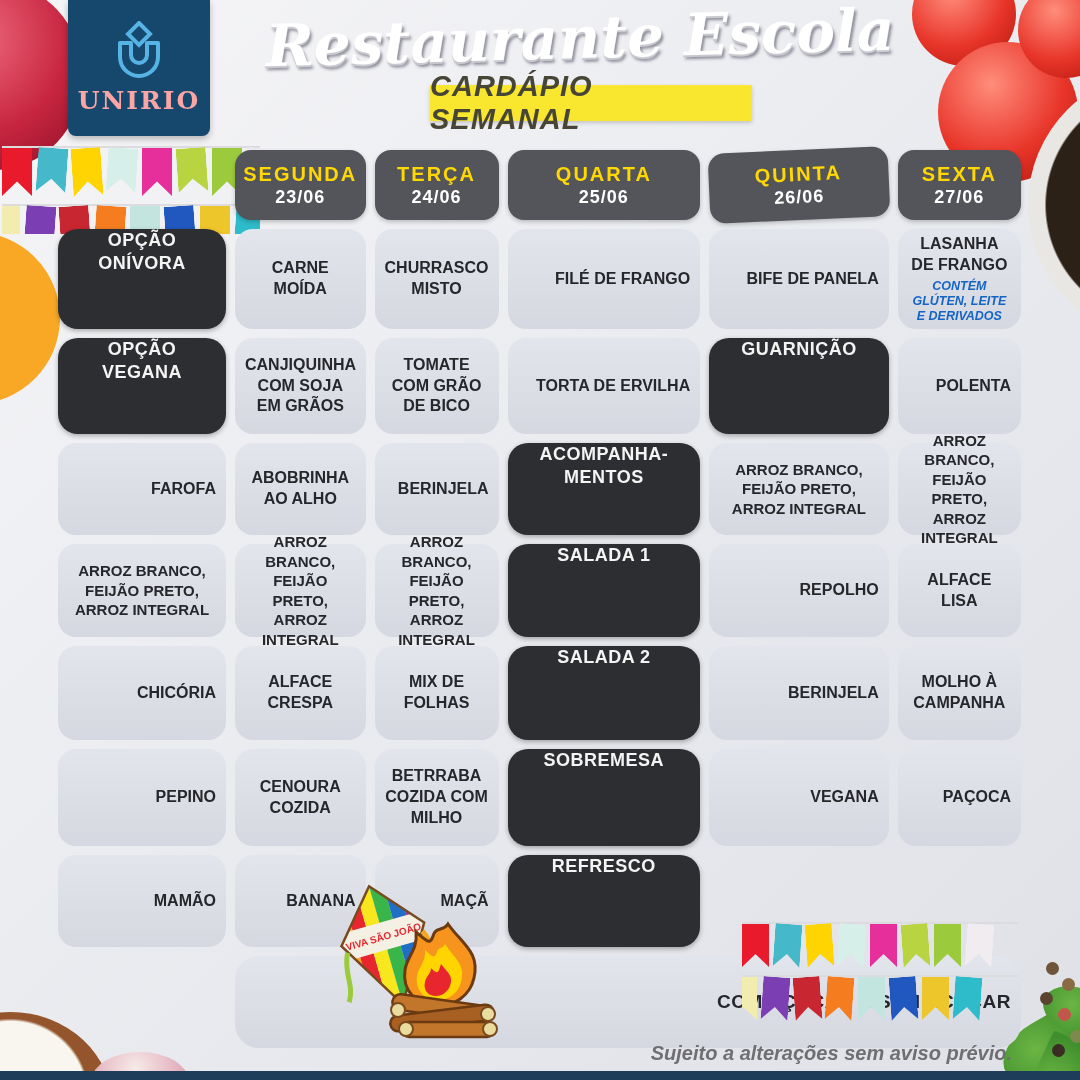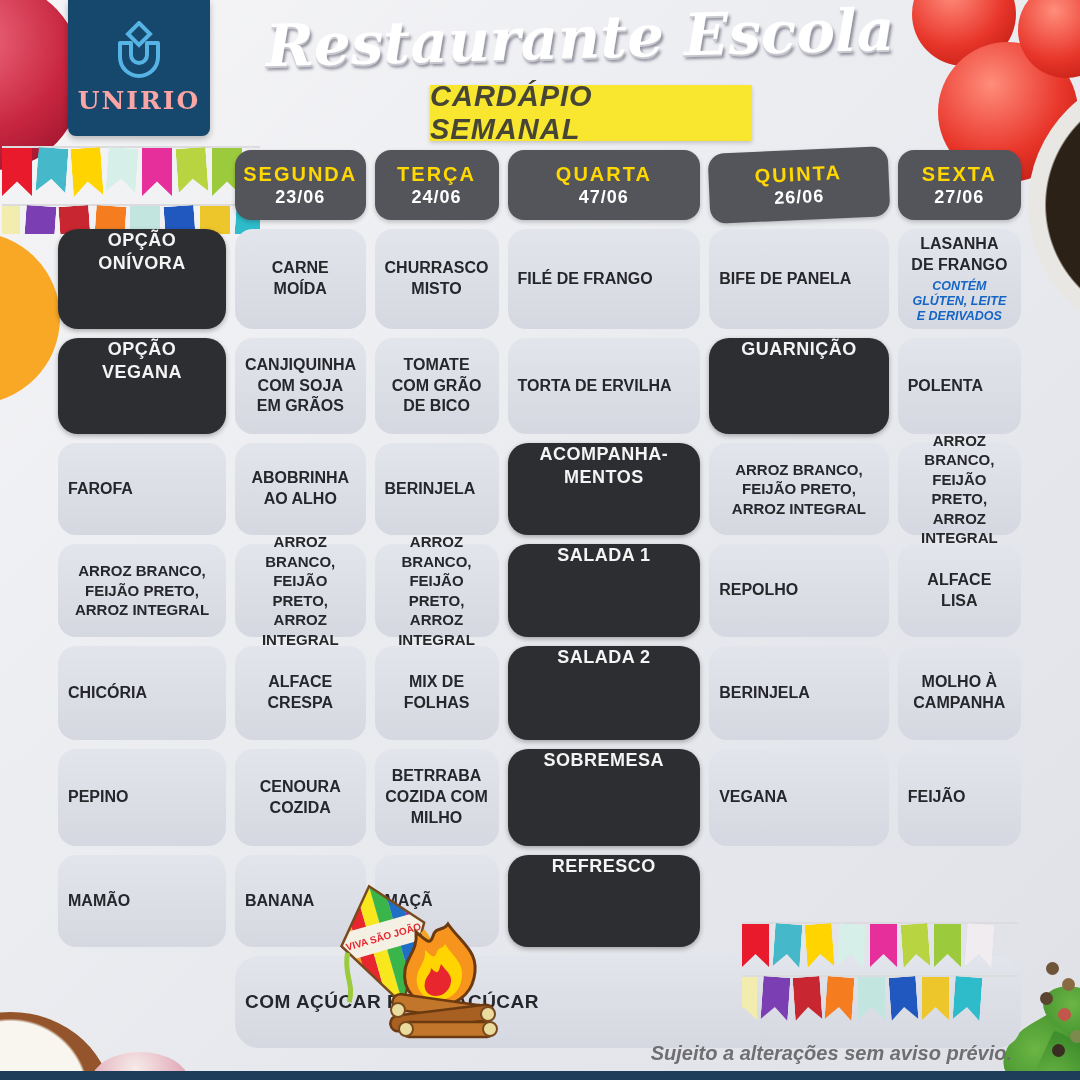--- a/index.html
+++ b/index.html
@@ -48,21 +48,21 @@
   
   .logo-box{position:absolute;left:68px;top:0;width:142px;height:136px;z-index:5;
     background:#16476d;border-radius:0 0 8px 8px;box-shadow:0 3px 6px rgba(0,0,0,.25);
     display:flex;flex-direction:column;align-items:center;justify-content:center;gap:5px;}
   .logo-text{color:#fca5a5;font-family:"DejaVu Serif",serif;font-weight:bold;
     font-size:25px;letter-spacing:2px;}
   .title{position:absolute;left:250px;top:4px;width:660px;z-index:4;text-align:center;
     font-family:"DejaVu Serif",serif;font-style:italic;font-weight:bold;font-size:58px;
     color:#fff;transform:rotate(-1.5deg);
     text-shadow:0 2px 0 #c9c9cf,2px 4px 3px rgba(110,110,125,.75);}
-  .subtitle{position:absolute;left:430px;top:85px;width:322px;height:56px;z-index:4;
+  .subtitle{position:absolute;left:430px;top:85px;width:322px;height:36px;z-index:4;
     background:#f8e72e;color:#474636;display:flex;align-items:center;justify-content:center;
     font-size:29px;font-weight:bold;font-style:italic;letter-spacing:1px;
     box-shadow:0 2px 4px rgba(0,0,0,.18);}
 
   
   .bunting{position:absolute;z-index:2;}
   .bunting.top{left:2px;top:146px;width:258px;height:88px;overflow:hidden;}
   .bunting.bottom{left:742px;top:922px;width:276px;height:110px;overflow:hidden;z-index:6;}
   .flag-row{display:flex;gap:5px;align-items:flex-start;border-top:2px solid #dcdcde;}
   .flag-row.offset{margin-top:8px;margin-left:-12px;}
@@ -78,21 +78,21 @@
     grid-template-rows:70px 100px 96px 92px 93px 94px 97px 92px 92px;gap:9px;}
   .day-head{background:#54555b;border-radius:16px;box-shadow:0 2px 4px rgba(0,0,0,.22);
     display:flex;flex-direction:column;align-items:center;justify-content:center;gap:1px;}
   .day-head.tilt{transform:rotate(-2.5deg);}
   .day-name{color:#ffd800;font-size:20px;font-weight:bold;letter-spacing:2px;}
   .day-date{color:#fff;font-size:18px;font-weight:bold;letter-spacing:1px;}
   .row-label{background:#2d2e32;border-radius:20px;box-shadow:0 2px 5px rgba(0,0,0,.3);
     display:flex;justify-content:center;text-align:center;padding:0 32px;}
   .row-label span{color:#f4f4f4;font-size:18px;font-weight:bold;letter-spacing:.5px;line-height:1.25;}
   .cell{background:linear-gradient(180deg,#e3e5ec,#d6d8e1);border-radius:18px;
-    display:flex;flex-direction:column;align-items:flex-start;justify-content:center;
+    display:flex;flex-direction:column;align-items:flex-end;justify-content:center;
     text-align:center;padding:6px 10px;}
   .cell-text{color:#26272b;font-size:16px;font-weight:bold;line-height:1.3;}
   .cell.dense .cell-text{font-size:15px;}
   .allergen{color:#1565c5;font-size:12.5px;font-weight:bold;font-style:italic;
     line-height:1.2;margin-top:4px;}
   .cell.wide{grid-column:2/7;border-radius:24px;}
   .cell.wide .cell-text{font-size:19px;letter-spacing:.5px;}
 
   
   .bonfire{position:absolute;left:330px;top:882px;width:175px;height:170px;z-index:6;}
@@ -166,21 +166,21 @@
     <div class="day-head">
       <span class="day-name">SEGUNDA</span>
       <span class="day-date">23/06</span>
     </div>
     <div class="day-head">
       <span class="day-name">TERÇA</span>
       <span class="day-date">24/06</span>
     </div>
     <div class="day-head">
       <span class="day-name">QUARTA</span>
-      <span class="day-date">47/06</span>
+      <span class="day-date">25/06</span>
     </div>
     <div class="day-head tilt">
       <span class="day-name">QUINTA</span>
       <span class="day-date">26/06</span>
     </div>
     <div class="day-head">
       <span class="day-name">SEXTA</span>
       <span class="day-date">27/06</span>
     </div>
 
@@ -290,21 +290,21 @@
         <span class="cell-text">BETRRABA COZIDA COM MILHO</span>
       </div>
 
     <div class="row-label">
       <span>SOBREMESA</span>
     </div>
     <div class="cell">
         <span class="cell-text">VEGANA</span>
       </div>
     <div class="cell">
-        <span class="cell-text">FEIJÃO</span>
+        <span class="cell-text">PAÇOCA</span>
       </div>
     <div class="cell">
         <span class="cell-text">MAMÃO</span>
       </div>
     <div class="cell">
         <span class="cell-text">BANANA</span>
       </div>
     <div class="cell">
         <span class="cell-text">MAÇÃ</span>
       </div>

